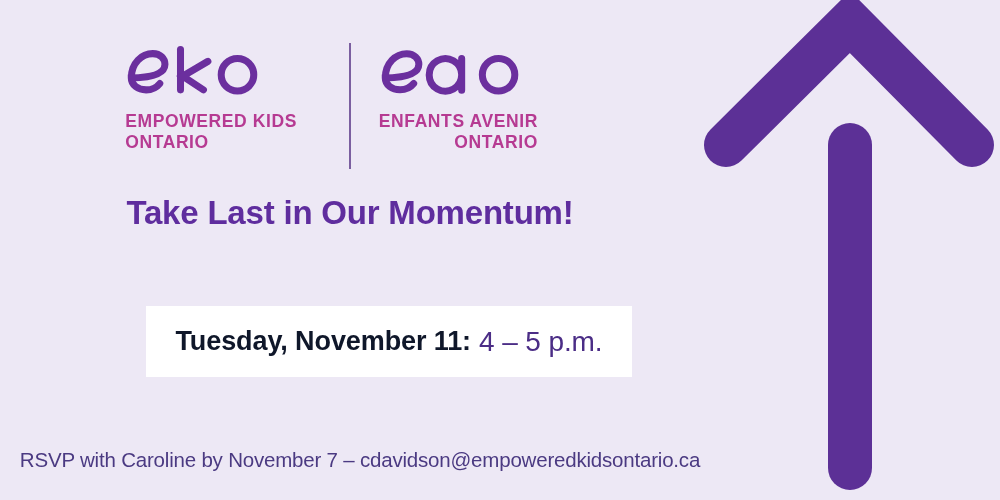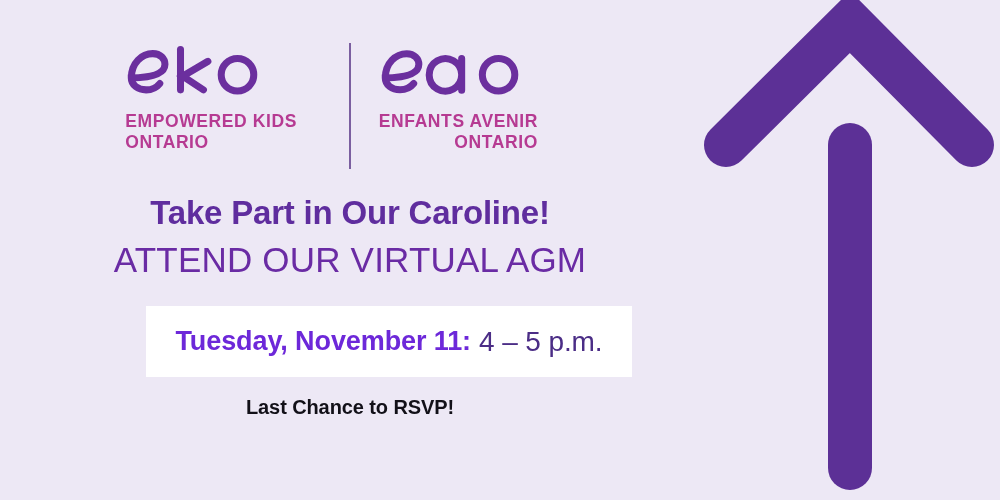--- a/index.html
+++ b/index.html
@@ -98,21 +98,21 @@
     height: 71px;
     background: #ffffff;
     display: flex;
     align-items: center;
     justify-content: center;
   }
   .date-strong {
     font-family: "Liberation Sans", sans-serif;
     font-weight: bold;
     font-size: 27px;
-    color: #6d28d9;
+    color: #0f172a;
     letter-spacing: -0.1px;
   }
   .date-time {
     font-family: "Liberation Sans", sans-serif;
     font-weight: normal;
     font-size: 28px;
     color: #4b2d86;
     letter-spacing: -0.1px;
     margin-left: 8px;
   }
@@ -181,29 +181,28 @@
           <path d="M112 36 A22 22 0 1 0 112 36.5 M112 14 L112 57"></path>
           <circle cx="162" cy="36" r="22"></circle>
         </g>
       </svg>
       <div class="logo-tagline">ENFANTS AVENIR
 ONTARIO</div>
     </div>
 
   </div>
 
-  <div class="headline-1">Take Part in Our Caroline!</div>
-  <div class="headline-2">ATTEND OUR VIRTUAL AGM</div>
+  <div class="headline-1">Take Last in Our Momentum!</div>
 
   <div class="date-bar">
     <span class="date-strong">Tuesday, November 11:</span>
     <span class="date-time">4 – 5 p.m.</span>
   </div>
 
-  <div class="last-chance">Last Chance to RSVP!</div>
+  <div class="rsvp-line">RSVP with Caroline by November 7 – cdavidson@empoweredkidsontario.ca</div>
 
   <svg class="arrow-art" viewBox="0 0 310 500" width="310" height="500" aria-hidden="true">
     <g fill="none" stroke="#5C3096" stroke-width="44" stroke-linecap="round" stroke-linejoin="miter">
       <path d="M36 145 L160 22 L282 145"></path>
       <path d="M160 145 L160 468"></path>
     </g>
   </svg>
 
 </div>
 

